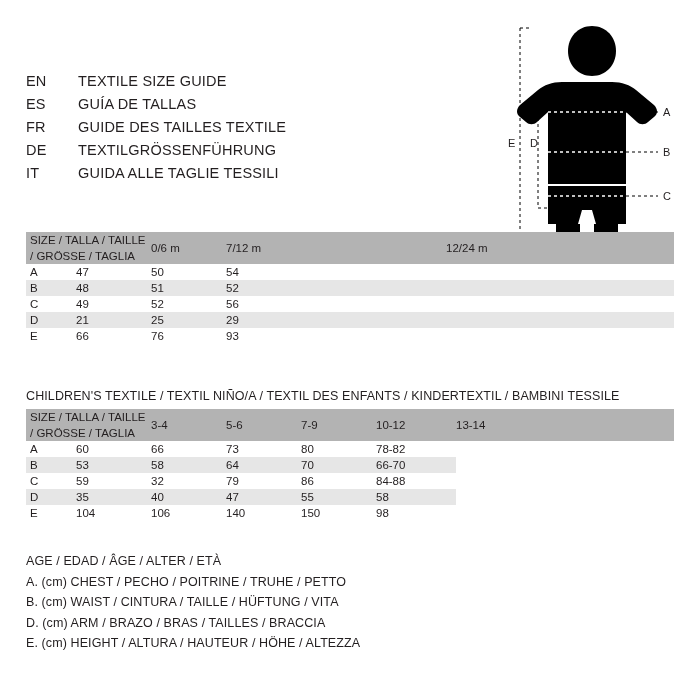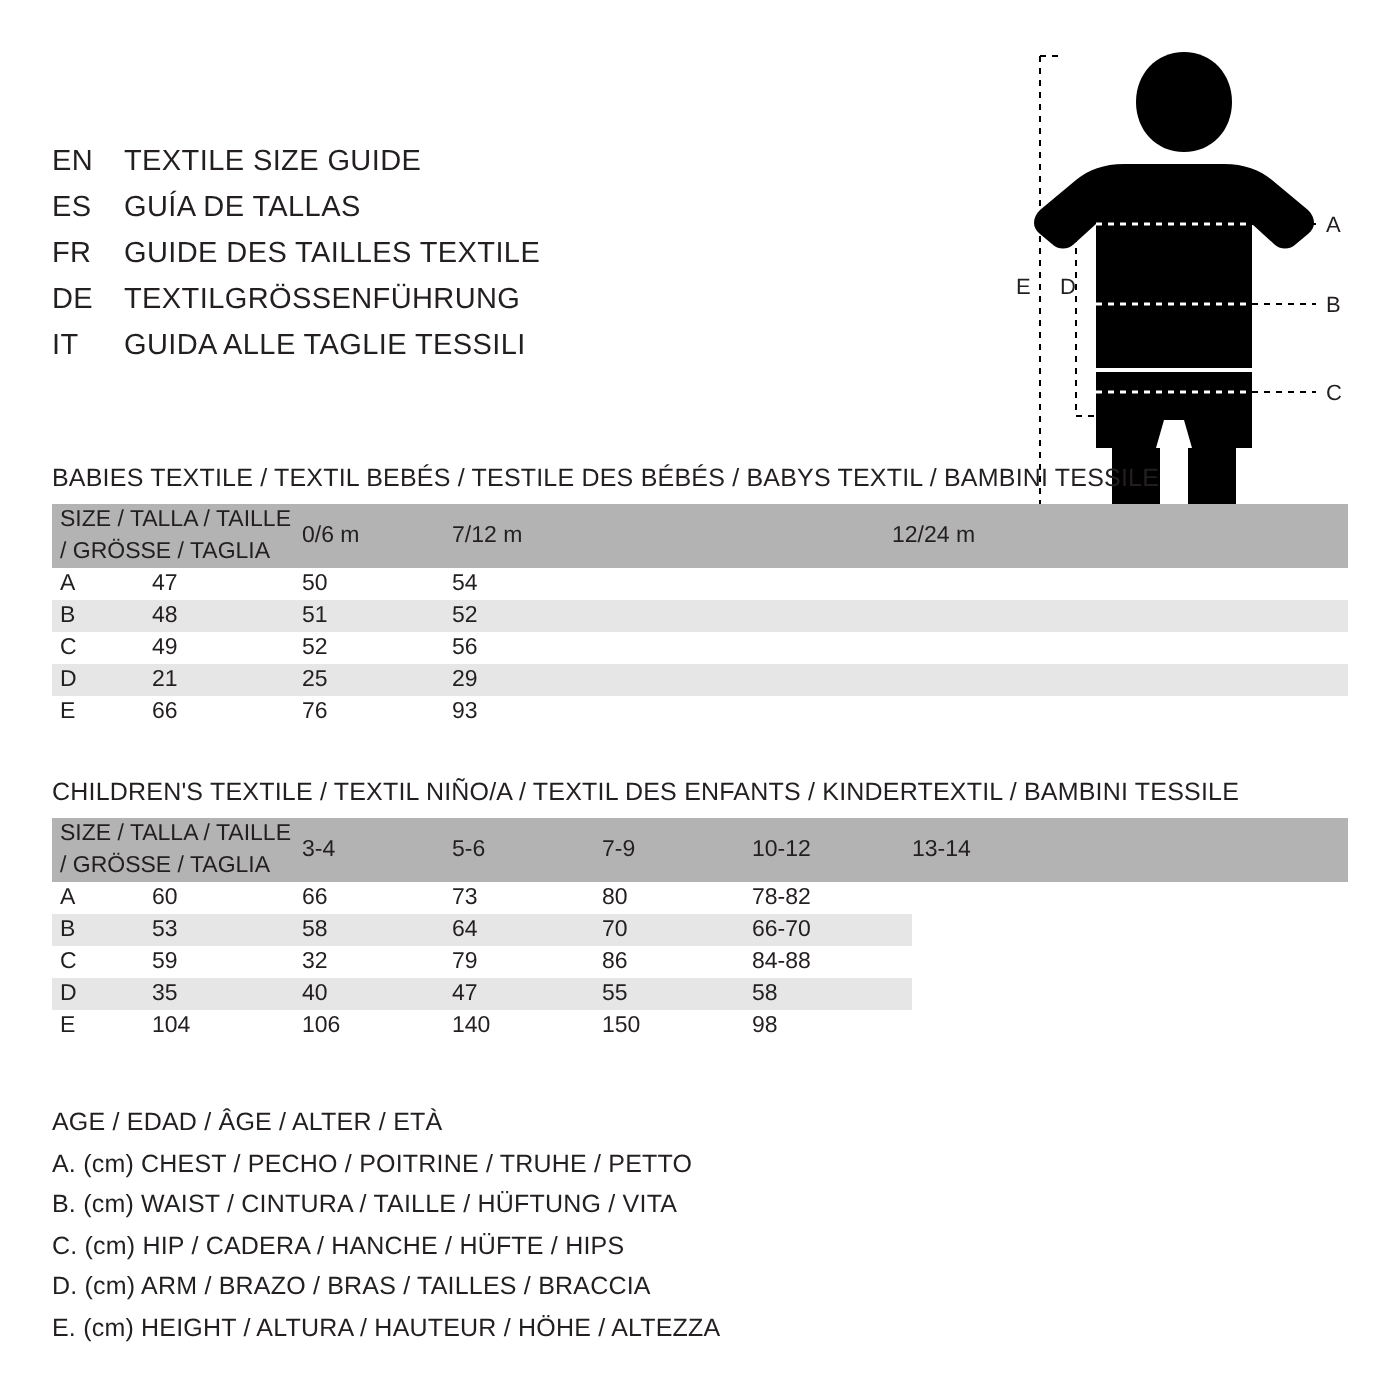--- a/index.html
+++ b/index.html
@@ -27,20 +27,21 @@
     left: 26px;
     top: 33px;
     width: 440px;
   }
   .lang-row {
     display: flex;
     align-items: baseline;
     height: 23px;
     font-size: 14.5px;
     letter-spacing: 0.2px;
+    gap: 16px;
   }
   .lang-code {
     width: 36px;
     flex: 0 0 36px;
   }
   .lang-text {
     flex: 1 1 auto;
     margin-top: 40px;
   }
 
@@ -201,21 +202,20 @@
 
       <text x="163" y="96" font-family="Liberation Sans, sans-serif" font-size="11" fill="#231f20">A</text>
       <text x="163" y="136" font-family="Liberation Sans, sans-serif" font-size="11" fill="#231f20">B</text>
       <text x="163" y="180" font-family="Liberation Sans, sans-serif" font-size="11" fill="#231f20">C</text>
       <text x="30" y="127" font-family="Liberation Sans, sans-serif" font-size="11" fill="#231f20">D</text>
       <text x="8" y="127" font-family="Liberation Sans, sans-serif" font-size="11" fill="#231f20">E</text>
     </svg>
   </div>
 
   <div class="section" style="top:232px;">
-    <div class="section-title">BABIES TEXTILE / TEXTIL BEBÉS / TESTILE DES BÉBÉS / BABYS TEXTIL / BAMBINI TESSILE</div>
     <table class="size-table t-babies">
       <colgroup>
           <col class="c0">
           <col class="c1">
           <col class="c2">
           <col class="c3">
           <col>
         </colgroup>
       <tbody>
         <tr class="hdr-row">
@@ -325,18 +325,17 @@
           <td>98</td>
         </tr>
       </tbody>
     </table>
   </div>
 
   <div class="legend">
     <div class="legend-line">AGE / EDAD / ÂGE / ALTER / ETÀ</div>
     <div class="legend-line">A. (cm) CHEST / PECHO / POITRINE / TRUHE / PETTO</div>
     <div class="legend-line">B. (cm) WAIST / CINTURA / TAILLE / HÜFTUNG / VITA</div>
-    <div class="legend-line">C. (cm) HIP / CADERA / HANCHE / HÜFTE / HIPS</div>
     <div class="legend-line">D. (cm) ARM / BRAZO / BRAS / TAILLES / BRACCIA</div>
     <div class="legend-line">E. (cm) HEIGHT / ALTURA / HAUTEUR / HÖHE / ALTEZZA</div>
   </div>
 
 </div>
 
 </body></html>

